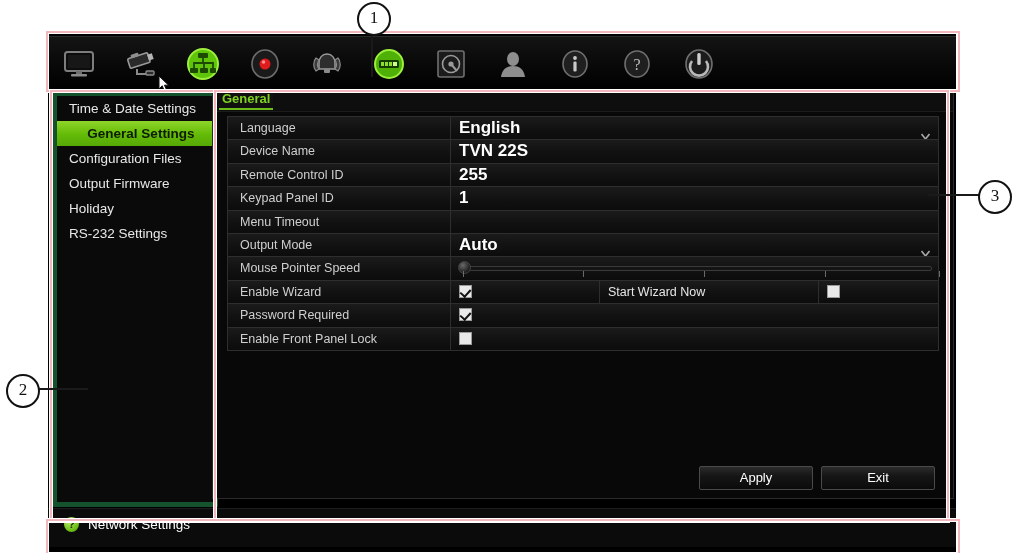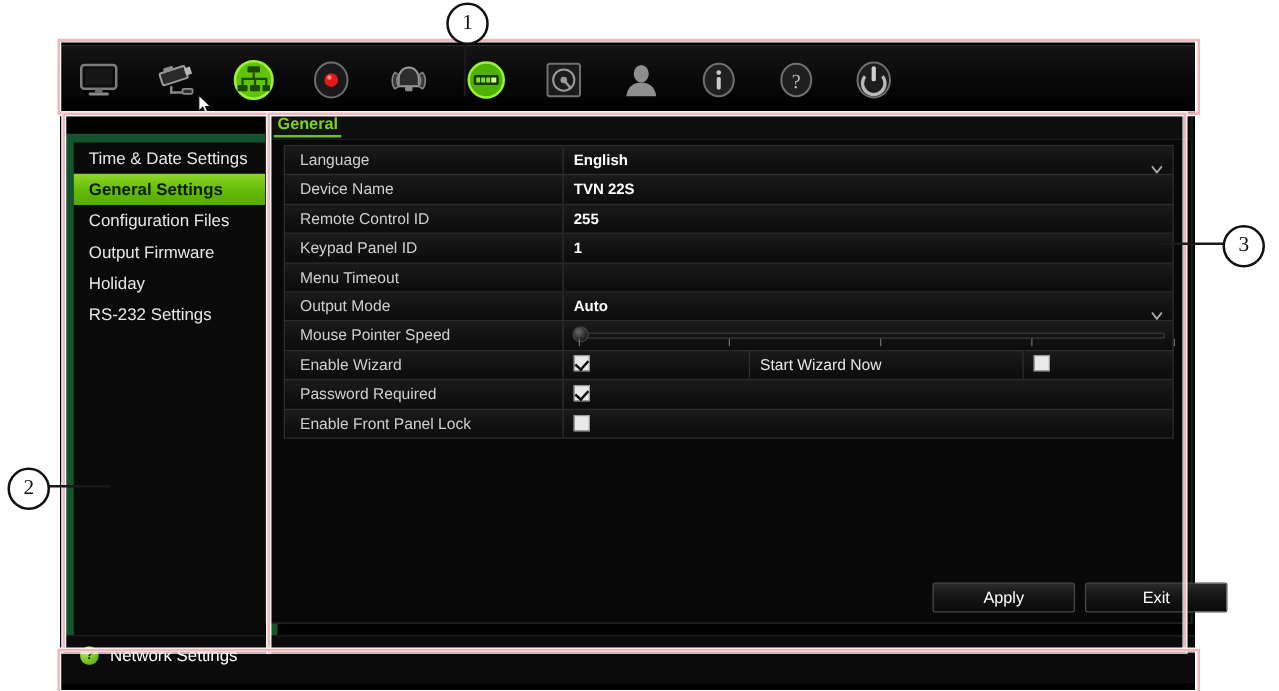--- a/index.html
+++ b/index.html
@@ -62,38 +62,39 @@
     left: 0px;
     top: 56px;
     width: 908px;
     height: 410px;
   }
 
   
   #sidebar {
     position: absolute;
     left: 4px;
-    top: 18px;
+    top: 2px;
     width: 156px;
     height: 406px;
     background: #0a0a0a;
-    border: 7px solid #14532d;
+    border: 5px solid #14532d;
   }
   .side-item {
     height: 25px;
     line-height: 25px;
     padding-left: 12px;
     color: #e8e8e8;
     font-size: 13.5px;
     white-space: nowrap;
   }
   .side-item.sel {
     background: linear-gradient(180deg,#8ed629 0%, #63ba07 55%, #57a806 100%);
     color: #0d1c00;
     font-weight: bold;
+    text-align: center;
   }
 
   
   #mainpanel {
     position: absolute;
     left: 164px;
     top: 0px;
     width: 740px;
     height: 408px;
     background: #080808;
@@ -143,21 +144,21 @@
     font-size: 12.5px;
     line-height: 22.4px;
     border-right: 1px solid #2e2e2e;
     white-space: nowrap;
     overflow: hidden;
   }
   .fvalue {
     flex: 1 1 auto;
     position: relative;
     color: #ffffff;
-    font-size: 12px;
+    font-size: 17px;
     line-height: 22.4px;
     padding-left: 8px;
     white-space: nowrap;
     overflow: hidden;
   }
   .fvalue.strong { font-weight: bold; }
   .chev {
     position: absolute;
     right: 8px;
     top: 7px;
@@ -242,21 +243,20 @@
     line-height: 22.4px;
   }
 
   
   #btnrow {
     position: absolute;
     left: 0;
     bottom: 8px;
     width: 100%;
     height: 24px;
-    margin-left: 47px;
   }
   .dlgbtn {
     position: absolute;
     top: 0;
     width: 112px;
     height: 22px;
     line-height: 22px;
     text-align: center;
     color: #ffffff;
     font-size: 13px;

